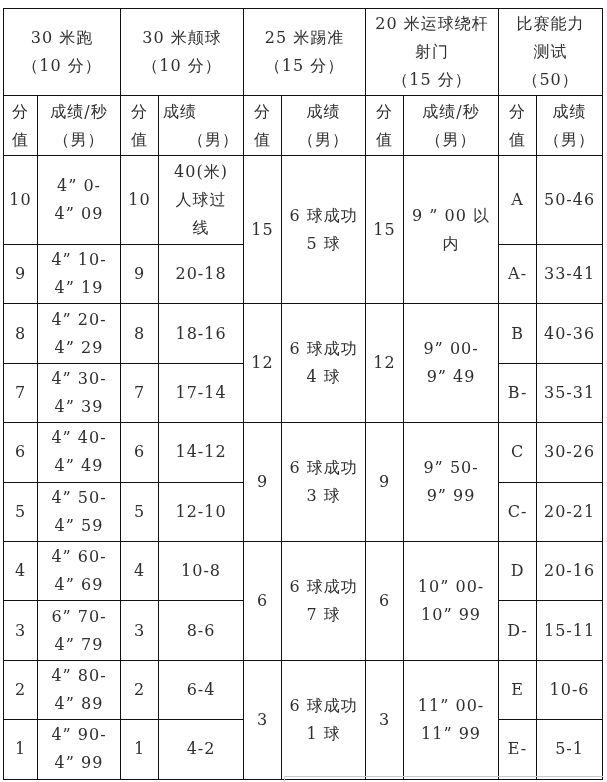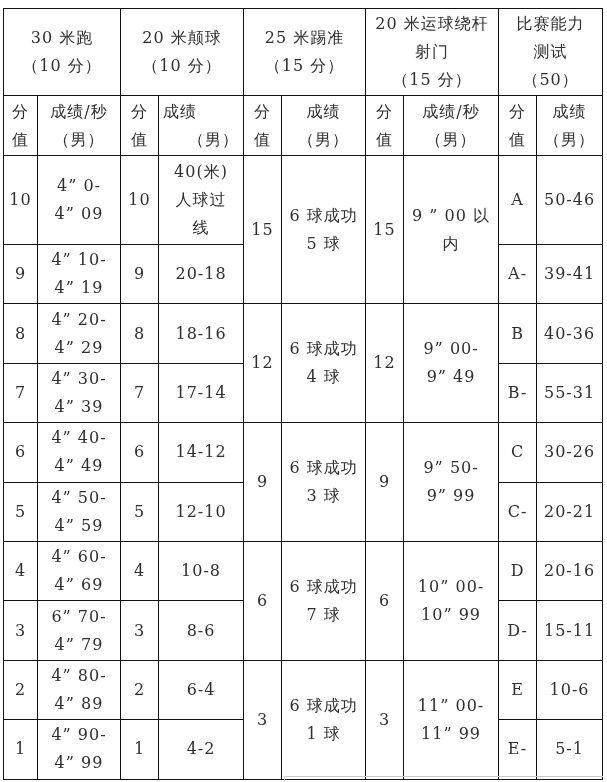--- a/index.html
+++ b/index.html
@@ -69,21 +69,21 @@
     <col style="width:66px">
   </colgroup>
 
   <tbody>
       <tr class="h1">
     <td colspan="2" class="hdr">
       <span class="line">30 米跑</span>
       <span class="line">（10 分）</span>
     </td>
     <td colspan="2" class="hdr">
-      <span class="line">20 米颠球</span>
+      <span class="line">30 米颠球</span>
       <span class="line">（10 分）</span>
     </td>
     <td colspan="2" class="hdr">
       <span class="line">25 米踢准</span>
       <span class="line">（15 分）</span>
     </td>
     <td colspan="2" class="hdr3">
       <span class="line">20 米运球绕杆</span>
       <span class="line">射门</span>
       <span class="line">（15 分）</span>
@@ -166,21 +166,21 @@
 
   <tr class="r">
     <td>9</td>
     <td class="lt">
       <span class="line">4” 10-</span>
       <span class="line">4” 19</span>
     </td>
     <td>9</td>
     <td>20-18</td>
     <td>A-</td>
-    <td>39-41</td>
+    <td>33-41</td>
   </tr>
 
   <tr class="r">
     <td>8</td>
     <td class="lt">
       <span class="line">4” 20-</span>
       <span class="line">4” 29</span>
     </td>
     <td>8</td>
     <td>18-16</td>
@@ -200,21 +200,21 @@
 
   <tr class="r">
     <td>7</td>
     <td class="lt">
       <span class="line">4” 30-</span>
       <span class="line">4” 39</span>
     </td>
     <td>7</td>
     <td>17-14</td>
     <td>B-</td>
-    <td>55-31</td>
+    <td>35-31</td>
   </tr>
 
   <tr class="r">
     <td>6</td>
     <td class="lt">
       <span class="line">4” 40-</span>
       <span class="line">4” 49</span>
     </td>
     <td>6</td>
     <td>14-12</td>

